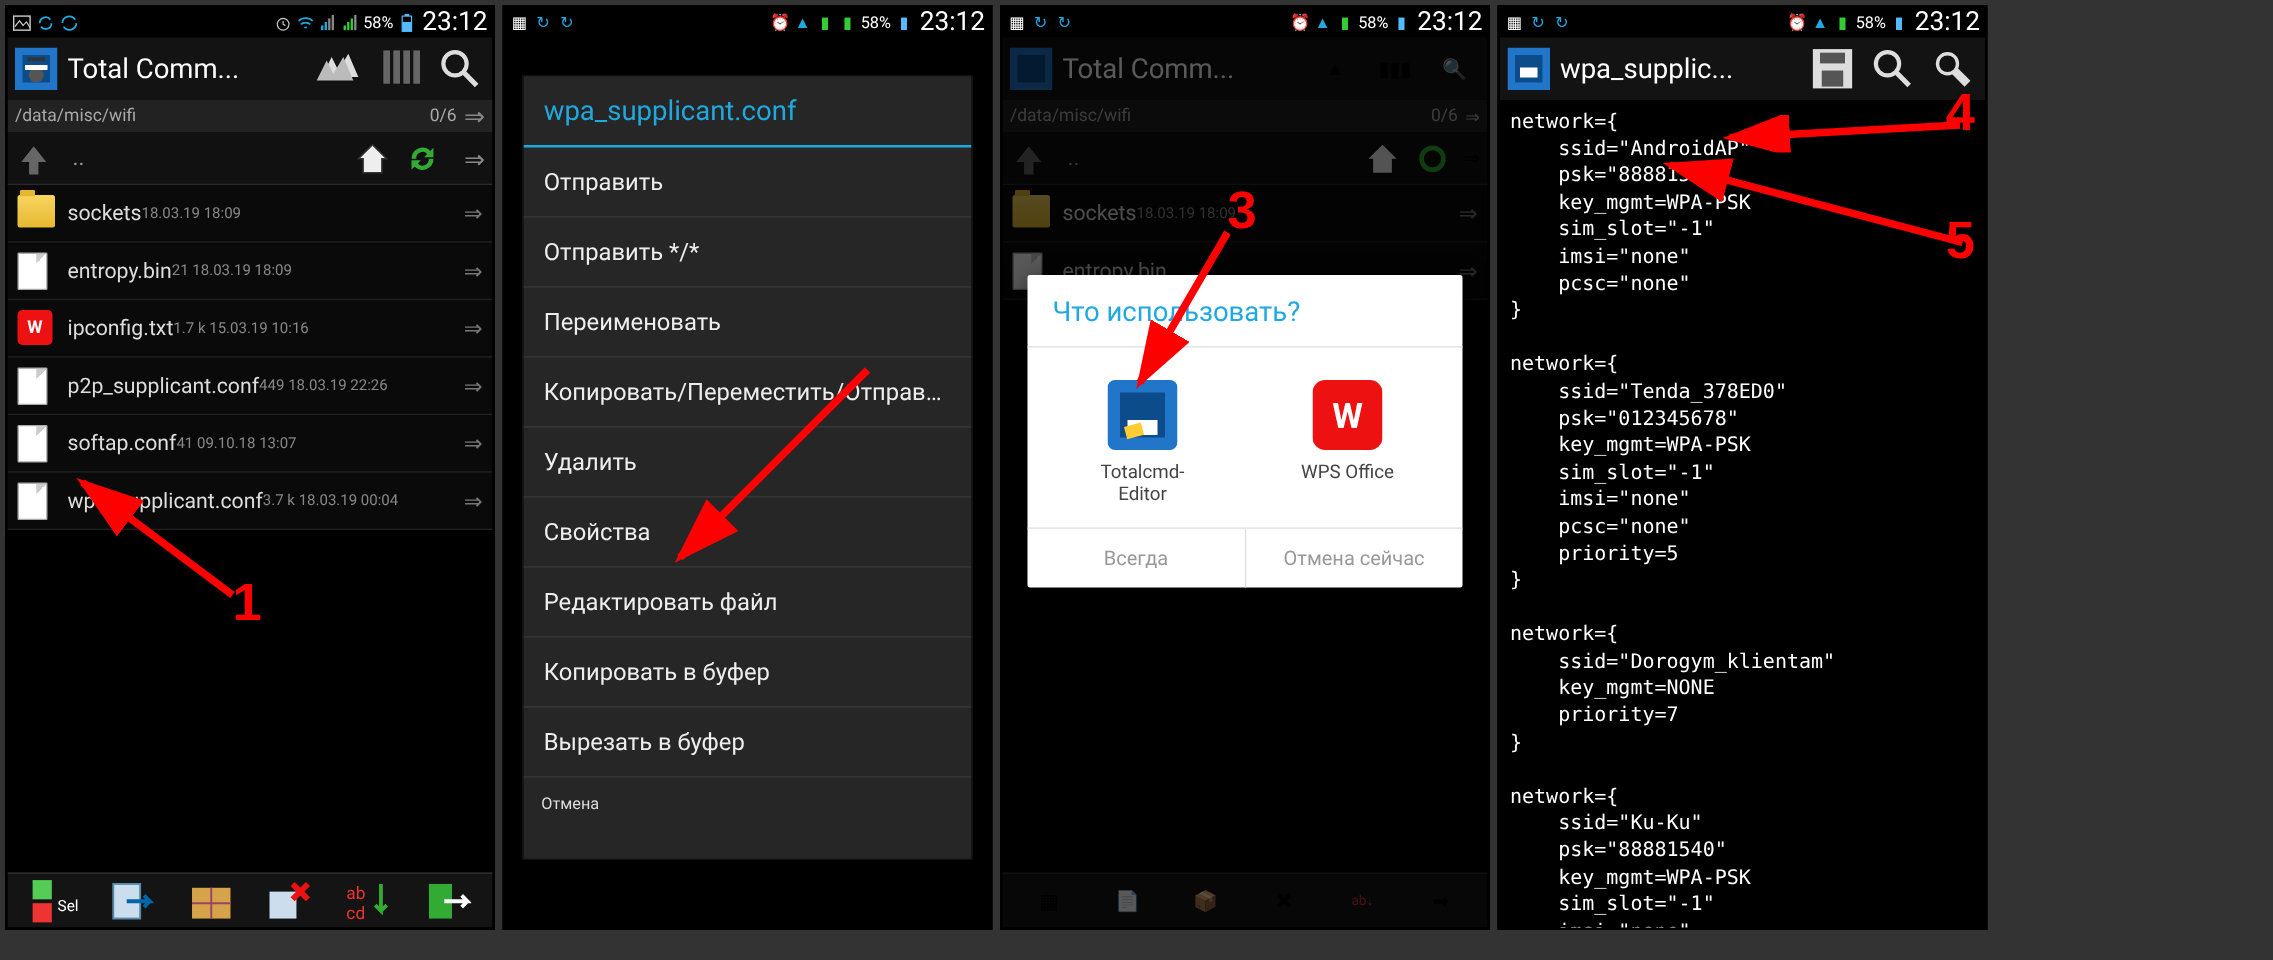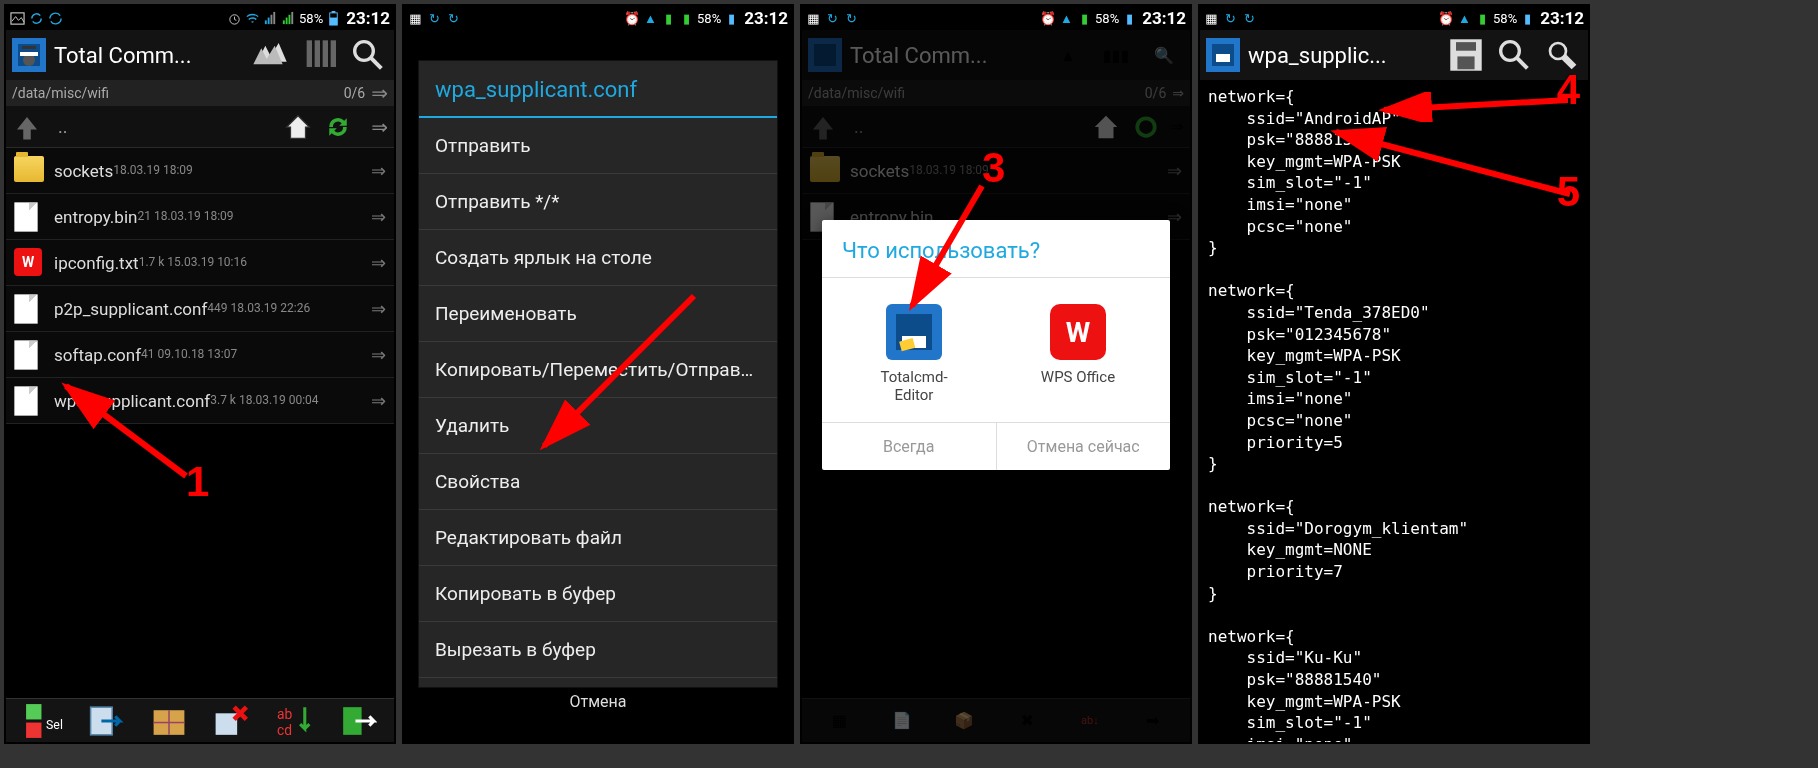--- a/index.html
+++ b/index.html
@@ -3,21 +3,21 @@
 <meta charset="utf-8">
 <style>
 * { margin: 0; padding: 0; box-sizing: border-box; }
 body { background: #333; font-family: Roboto, Arial, sans-serif; display: flex; gap: 6px; padding: 4px; }
 .phone { width: 392px; height: 740px; background: #000; border: 2px solid #000; position: relative; overflow: hidden; }
 .status-bar { height: 24px; background: #000; display: flex; align-items: center; justify-content: space-between; padding: 0 4px; color: #fff; font-size: 13px; }
 .status-left { display: flex; align-items: center; gap: 4px; }
 .status-right { display: flex; align-items: center; gap: 3px; }
 .sico { width: 15px; height: 15px; display: inline-flex; align-items: center; justify-content: center; }
 .sico svg { width: 100%; height: 100%; }
-.clock-txt { color: #fff; font-size: 17px; margin-left: 2px; font-weight: bold; }
+.clock-txt { color: #fff; font-size: 21px; margin-left: 2px; }
 .batt-txt { color: #fff; font-size: 13px; }
 .app-bar { height: 50px; background: #131313; display: flex; align-items: center; padding: 0 6px; gap: 8px; }
 .app-icon { width: 34px; height: 34px; flex-shrink: 0; }
 .app-title { color: #fff; font-size: 22px; flex: 1; white-space: nowrap; overflow: hidden; text-overflow: ellipsis; }
 .tb-icon { width: 40px; height: 40px; display: flex; align-items: center; justify-content: center; cursor: pointer; }
 .path-bar { height: 26px; background: #222; display: flex; align-items: center; padding: 0 6px; color: #aaa; font-size: 14px; justify-content: space-between; }
 .path-right { display: flex; align-items: center; gap: 6px; }
 .nav-row { height: 42px; background: #111; display: flex; align-items: center; padding: 0 6px; gap: 10px; border-bottom: 1px solid #2a2a2a; }
 .up-btn { width: 30px; height: 30px; }
 .home-btn { width: 30px; height: 30px; }
@@ -31,21 +31,21 @@
 .file-name { color: #ddd; font-size: 17px; }
 .file-meta { color: #888; font-size: 12px; text-align: right; margin-top: 2px; }
 .file-arrow { color: #777; font-size: 18px; margin-left: 6px; }
 .bottom-bar { position: absolute; bottom: 0; left: 0; right: 0; height: 44px; background: #141414; display: flex; align-items: center; justify-content: space-around; padding: 0 6px; border-top: 1px solid #333; }
 .bbtn { width: 40px; height: 36px; display: flex; align-items: center; justify-content: center; cursor: pointer; }
 .dimmed { opacity: 0.35; }
 
 .context-overlay { position: absolute; top: 54px; left: 14px; right: 14px; bottom: 54px; background: #262626; border: 1px solid #111; z-index: 10; }
 .ctx-title { color: #1fa9e0; font-size: 22px; padding: 16px 16px 14px; border-bottom: 2px solid #1fa9e0; }
 .ctx-item { color: #eee; font-size: 19px; padding: 16px 16px; border-bottom: 1px solid #3a3a3a; cursor: pointer; white-space: nowrap; overflow: hidden; text-overflow: ellipsis; }
-.ctx-cancel { text-align: center; color: #ddd; font-size: 16px; padding: 14px; cursor: pointer; }
+.ctx-cancel { color: #ddd; font-size: 13px; padding: 14px; cursor: pointer; }
 
 .chooser { position: absolute; top: 214px; left: 20px; right: 20px; background: #fff; border-radius: 2px; box-shadow: 0 4px 20px rgba(0,0,0,0.6); z-index: 20; }
 .chooser-title { color: #1fa9e0; font-size: 22px; padding: 18px 20px 14px; border-bottom: 1px solid #ddd; }
 .chooser-apps { display: flex; justify-content: space-around; padding: 26px 10px 18px; }
 .chooser-app { display: flex; flex-direction: column; align-items: center; width: 100px; cursor: pointer; }
 .chapp-icon { width: 56px; height: 56px; margin-bottom: 8px; }
 .chapp-name { color: #444; font-size: 15px; text-align: center; line-height: 1.2; }
 .chooser-btns { display: flex; border-top: 1px solid #ddd; }
 .chooser-btn { flex: 1; text-align: center; color: #999; font-size: 16px; padding: 14px; cursor: pointer; }
 .chooser-btn:first-child { border-right: 1px solid #ddd; }
@@ -318,21 +318,20 @@
       <span class="sico" style="color:#5bf">▮</span>
       <span class="clock-txt">23:12</span>
     </div>
   </div>
 
   <div class="context-overlay">
     <div class="ctx-title">wpa_supplicant.conf</div>
     <div id="p2-items">
         <div class="ctx-item">Отправить</div>
         <div class="ctx-item">Отправить */*</div>
-        <div class="ctx-item">Создать ярлык на столе</div>
         <div class="ctx-item">Переименовать</div>
         <div class="ctx-item">Копировать/Переместить/Отправить</div>
         <div class="ctx-item">Удалить</div>
         <div class="ctx-item">Свойства</div>
         <div class="ctx-item">Редактировать файл</div>
         <div class="ctx-item">Копировать в буфер</div>
         <div class="ctx-item">Вырезать в буфер</div>
       </div>
     <div class="ctx-cancel">Отмена</div>
   </div>

